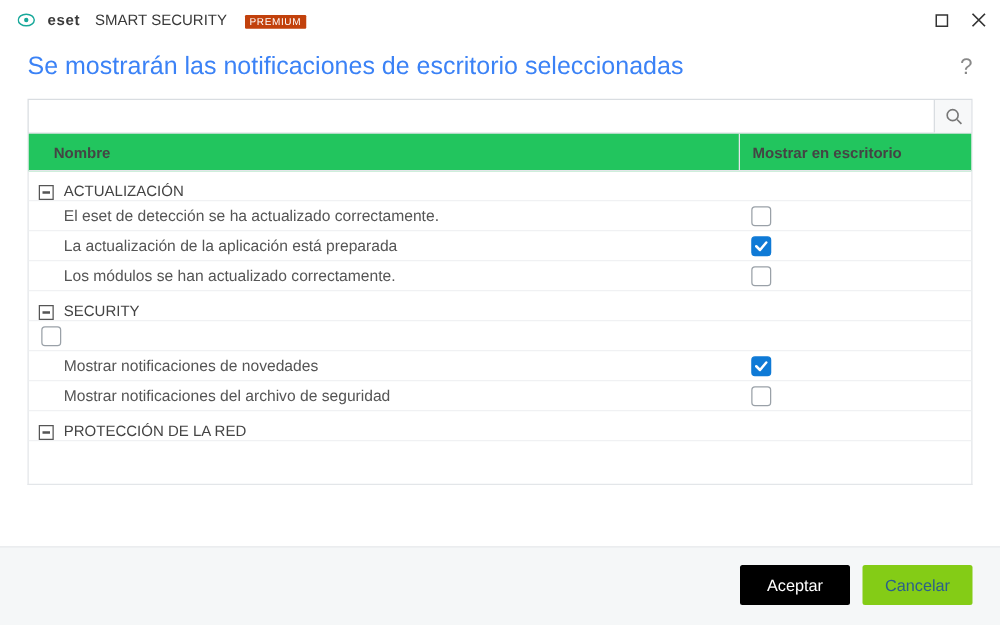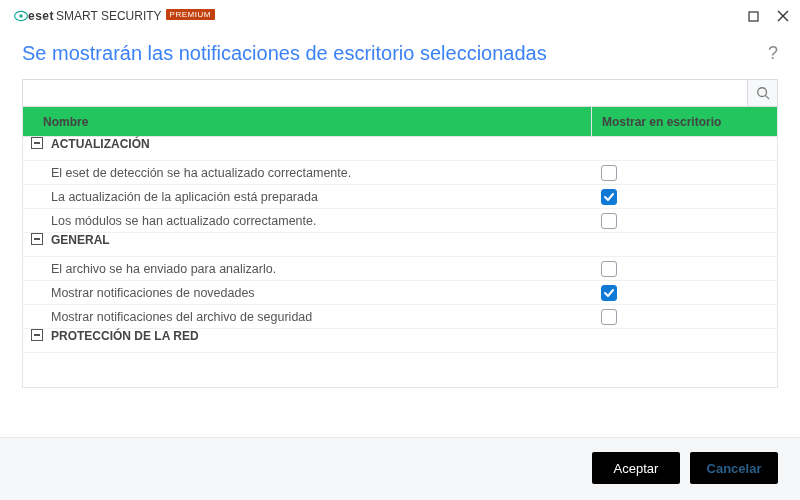--- a/index.html
+++ b/index.html
@@ -1,51 +1,51 @@
 <!DOCTYPE html>
 <html><head>
 <meta charset="utf-8">
 <style>
   * { box-sizing: border-box; margin: 0; padding: 0; }
   html, body { width: 800px; height: 500px; font-family: "Segoe UI", Arial, sans-serif; background: #fff; color: #333; }
   .window { width: 800px; height: 500px; display: flex; flex-direction: column; }
   .titlebar { height: 32px; display: flex; align-items: center; padding: 0 10px 0 14px; }
-  .brand { display: flex; align-items: flex-start; gap: 0; }
+  .brand { display: flex; align-items: flex-end; gap: 10px; }
   .brand-eset { font-size: 12px; font-weight: 700; letter-spacing: 0.5px; color: #3a3a3a; }
   .brand-ss { font-size: 12px; font-weight: 300; color: #3a3a3a; margin-left: 2px; }
   .brand-badge { font-size: 8px; background: #c2410c; color: #fff; padding: 1px 4px; border-radius: 1px; margin-left: 4px; letter-spacing: 0.5px; }
   .eset-logo { width:14px; height:14px; }
   .win-controls { margin-left: auto; display: flex; gap: 16px; align-items: center; }
   .win-btn { width: 14px; height: 14px; display: flex; align-items: center; justify-content: center; cursor: pointer; }
   .header { padding: 10px 22px 14px 22px; display: flex; align-items: center; }
   .header h1 { font-size: 20px; font-weight: 400; color: #3b82f6; }
   .help { margin-left: auto; color: #888; font-size: 18px; cursor: pointer; }
   .content { padding: 0 22px; flex: 1; }
   .searchbar { display: flex; border: 1px solid #d9dde1; height: 28px; background: #fff; }
   .searchbar input { flex: 1; border: none; outline: none; padding: 0 8px; font-size: 13px; background: transparent; }
   .search-btn { width: 30px; border-left: 1px solid #d9dde1; display: flex; align-items: center; justify-content: center; cursor: pointer; background: #f7f8f9; }
   .table { border: 1px solid #e3e6e9; border-top: none; margin-top: 0; }
   .thead { display: flex; background: #22c55e; border-bottom: 1px solid #e3e6e9; height: 30px; align-items: center; font-size: 12px; font-weight: 600; color: #444; }
   .col-name { flex: 1; padding-left: 20px; }
   .col-show { width: 186px; border-left: 1px solid #e3e6e9; height: 100%; display: flex; align-items: center; padding-left: 10px; }
-  .group-row { display: flex; align-items: flex-start; height: 24px; font-size: 12px; font-weight: 700; color: #444; border-bottom: 1px solid #f0f1f3; }
+  .group-row { display: flex; align-items: flex-end; height: 24px; font-size: 12px; font-weight: 400; color: #444; border-bottom: 1px solid #f0f1f3; }
   .group-toggle { width: 12px; height: 12px; border: 1px solid #555; margin: 0 8px 0 8px; display: flex; align-items: center; justify-content: center; cursor: pointer; background: #fff; }
   .group-toggle .m { width: 6px; height: 1.5px; background: #555; }
   .item-row { display: flex; align-items: center; height: 24px; font-size: 12.5px; color: #555; border-bottom: 1px solid #f0f1f3; }
   .item-row .label { flex: 1; padding-left: 28px; }
   .item-row .chk-cell { width: 186px; display: flex; align-items: center; padding-left: 10px; }
   .chk { width: 16px; height: 16px; border: 1.5px solid #9aa1a8; border-radius: 3px; background: #fff; display: flex; align-items: center; justify-content: center; cursor: pointer; }
   .chk.checked { background: #0f7ad6; border-color: #0f7ad6; }
   .chk.checked svg { display: block; }
   .chk svg { display: none; }
   .filler { height: 34px; }
   .footer { padding: 14px 22px 16px 22px; display: flex; justify-content: flex-end; gap: 10px; background: #f5f7f8; border-top: 1px solid #e7e9eb; }
   .btn { min-width: 88px; height: 32px; border-radius: 2px; font-size: 13px; display: flex; align-items: center; justify-content: center; cursor: pointer; padding: 0 16px; }
   .btn-primary { background: #000000; color: #fff; }
-  .btn-secondary { background: #000000; color: #2b5f8a; font-weight: bold; }
+  .btn-secondary { background: #84cc16; color: #2b5f8a; }
 </style>
 </head>
 <body>
 
 <div class="window">
 
   <div class="titlebar">
     <div class="brand">
       <svg class="eset-logo" viewBox="0 0 24 24">
           <ellipse cx="12" cy="12" rx="11" ry="8" fill="none" stroke="#17a89a" stroke-width="2"></ellipse>
@@ -119,24 +119,23 @@
           <div class="item-row">
             <div class="label">Los módulos se han actualizado correctamente.</div>
             <div class="chk-cell">
               <div class="chk"></div>
             </div>
           </div>
           <div class="group-row">
             <div class="group-toggle">
               <div class="m"></div>
             </div>
-            <span>GENERAL</span>
+            <span>SECURITY</span>
           </div>
           <div class="item-row">
-            <div class="label">El archivo se ha enviado para analizarlo.</div>
             <div class="chk-cell">
               <div class="chk"></div>
             </div>
           </div>
           <div class="item-row">
             <div class="label">Mostrar notificaciones de novedades</div>
             <div class="chk-cell">
               <div class="chk checked">
                 <svg width="12" height="12" viewBox="0 0 12 12">
                   <path d="M2 6 L5 9 L10 3" stroke="#fff" stroke-width="2" fill="none" stroke-linecap="round" stroke-linejoin="round"></path>

